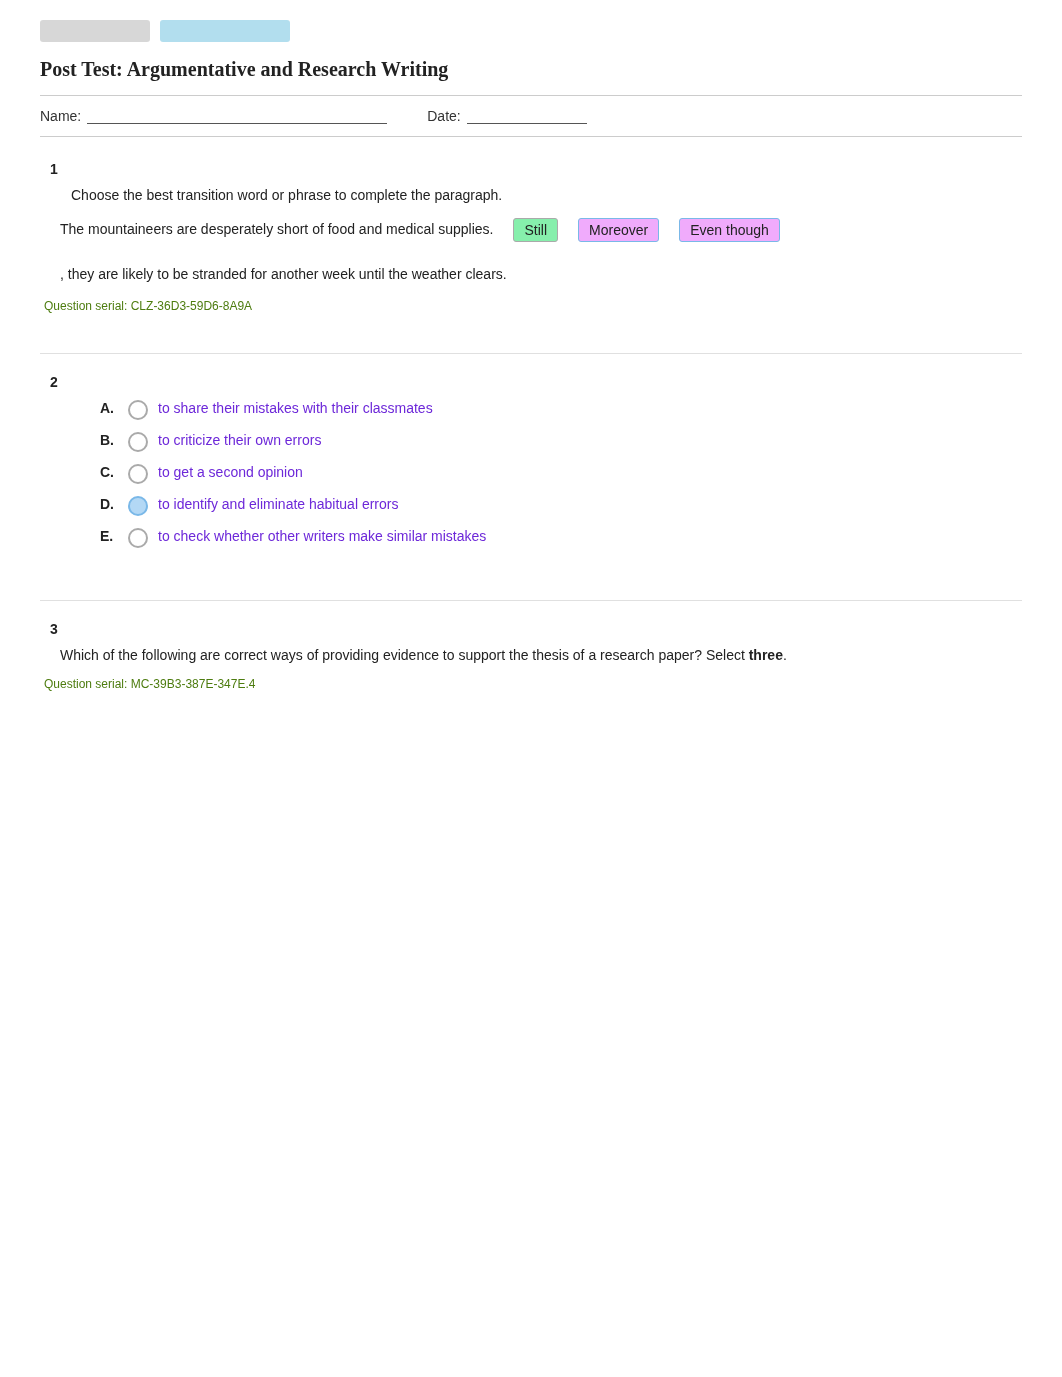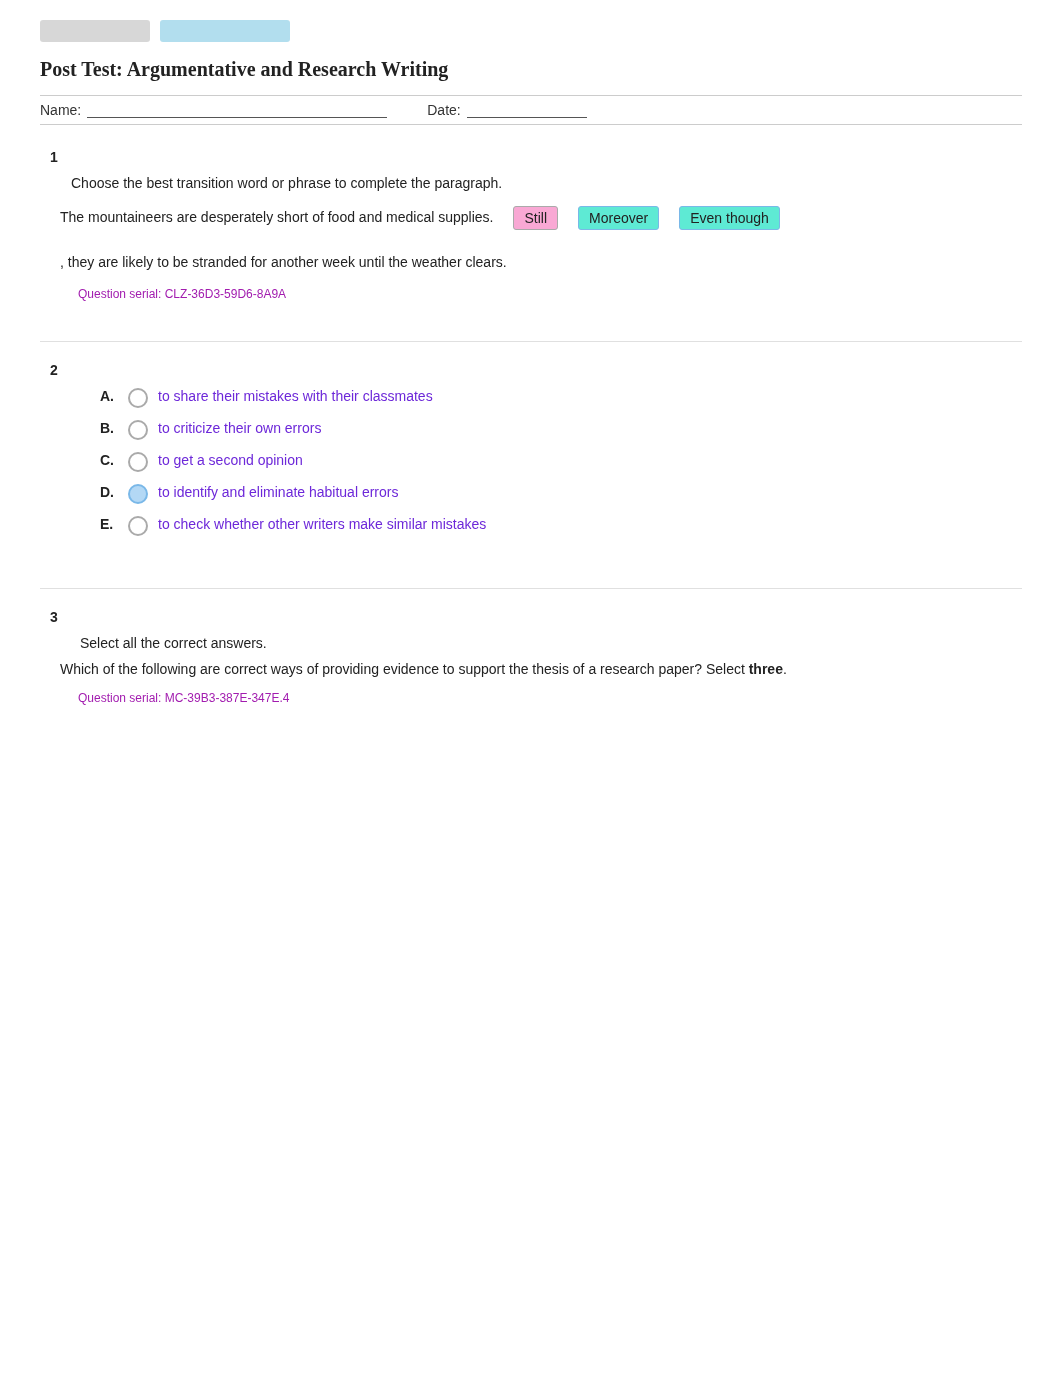--- a/index.html
+++ b/index.html
@@ -44,21 +44,21 @@
       font-size: 20px;
       font-weight: bold;
       margin-bottom: 14px;
       font-family: Liberation Serif, serif;
     }
 
     .form-fields-row {
       display: flex;
       border-top: 1px solid #ccc;
       border-bottom: 1px solid #ccc;
-      padding: 6px 0;
+      padding: 12px 0;
       margin-bottom: 24px;
     }
 
     .form-field {
       display: flex;
       align-items: center;
       gap: 6px;
       margin-right: 40px;
     }
 
@@ -119,36 +119,35 @@
     .sentence-text {
       color: #222;
     }
 
     .option-btn {
       display: inline-block;
       padding: 3px 10px;
       border: 1px solid #aaa;
       border-radius: 3px;
       cursor: pointer;
-      background: #f9a8d4;
+      background: #86efac;
       font-size: 14px;
       color: #222;
     }
 
     .option-btn.selected {
-      background: #5eead4;
+      background: #f0abfc;
       border-color: #7ab8e8;
     }
 
     .question-serial {
       margin-top: 12px;
       font-size: 12px;
-      color: #a21caf;
+      color: #4d7c0f;
       padding-left: 4px;
-      margin-left: 34px;
     }
 
     .answer-choices {
       margin-left: 60px;
       margin-top: 8px;
     }
 
     .answer-choice-row {
       display: flex;
       align-items: flex-start;
@@ -272,20 +271,19 @@
   </div>
 
 </div>
 
 <hr class="divider-line">
 
 <div class="question-section">
   <div class="question-number">3</div>
 
   <div class="q3-body">
-    <div class="question-instruction">Select all the correct answers.</div>
     <div class="question-text">
       Which of the following are correct ways of providing evidence to support the thesis of a research paper? Select <strong>three</strong>.
     </div>
   </div>
 
   <div class="question-serial">Question serial: MC-39B3-387E-347E.4</div>
 </div>
 
 </body></html>

